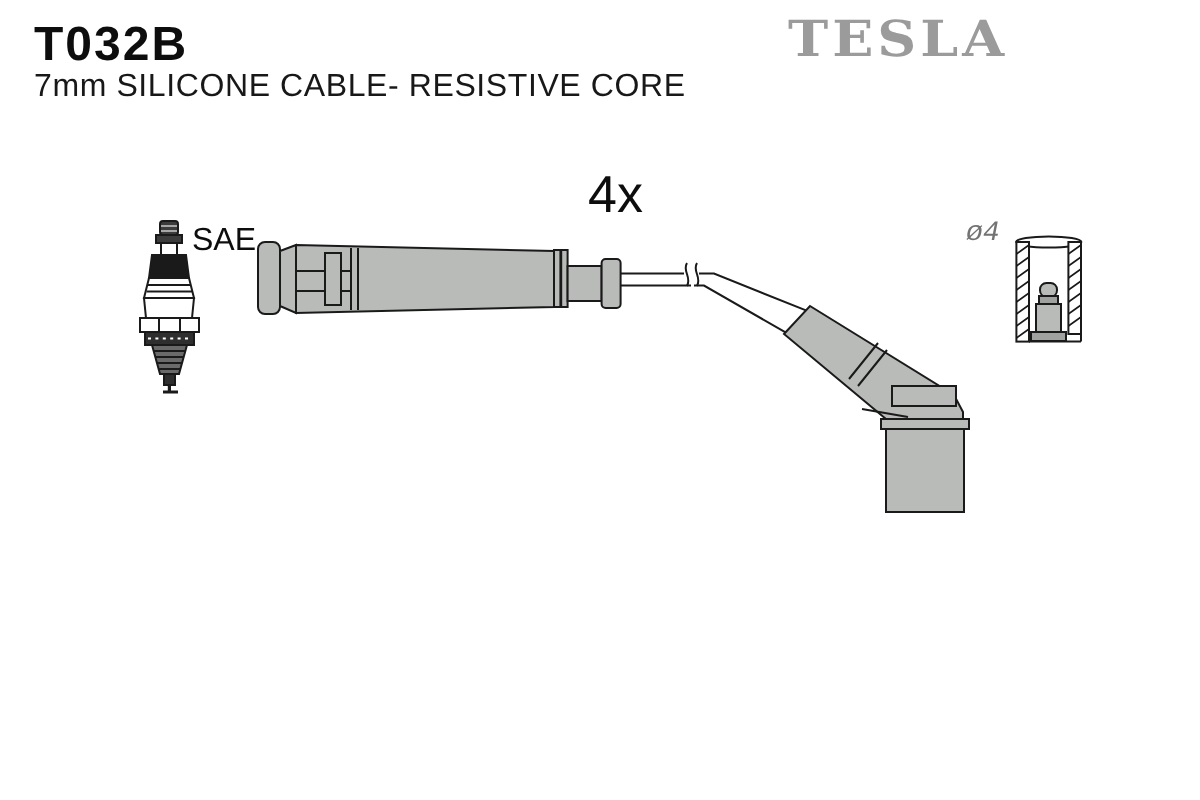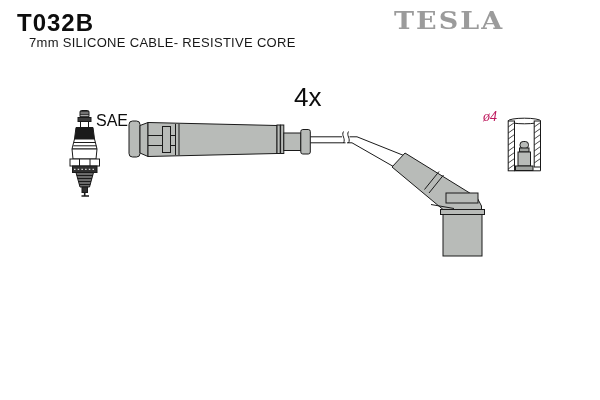--- a/index.html
+++ b/index.html
@@ -5,36 +5,36 @@
   html,body{margin:0;padding:0;background:#fff;}
   #canvas{
     position:relative;width:600px;height:292px;background:#ffffff;
     overflow:hidden;font-family:"Liberation Sans",sans-serif;color:#111;
   }
   .part-number{
     position:absolute;left:17px;top:9px;font-size:24px;font-weight:bold;
     letter-spacing:1px;color:#0d0d0d;
   }
   .description{
-    position:absolute;left:29px;top:35px;font-size:13px;letter-spacing:.3px;color:#181818;
+    position:absolute;left:17px;top:35px;font-size:16px;letter-spacing:.3px;color:#181818;
   }
   .brand{
     position:absolute;left:394px;top:6px;font-family:"DejaVu Serif",serif;
     font-weight:bold;font-size:27px;letter-spacing:2px;color:#9b9b9b;
     transform:scaleY(.92);transform-origin:top left;
   }
   .qty-label{
     position:absolute;left:294px;top:82px;font-size:26px;color:#0d0d0d;
   }
   .sae-label{
     position:absolute;left:96px;top:112px;font-size:16px;color:#0d0d0d;
   }
   .dia-label{
     position:absolute;left:483px;top:109px;font-size:14px;font-style:italic;
-    font-family:Liberation Serif, serif;color:#be185d;
+    font-family:Liberation Mono, monospace;color:#737373;
   }
   svg{position:absolute;left:0;top:0;}
 </style>
 </head>
 <body>
 
 <div id="canvas">
 
   <div class="part-number">T032B</div>
   <div class="description">7mm SILICONE CABLE- RESISTIVE CORE</div>

